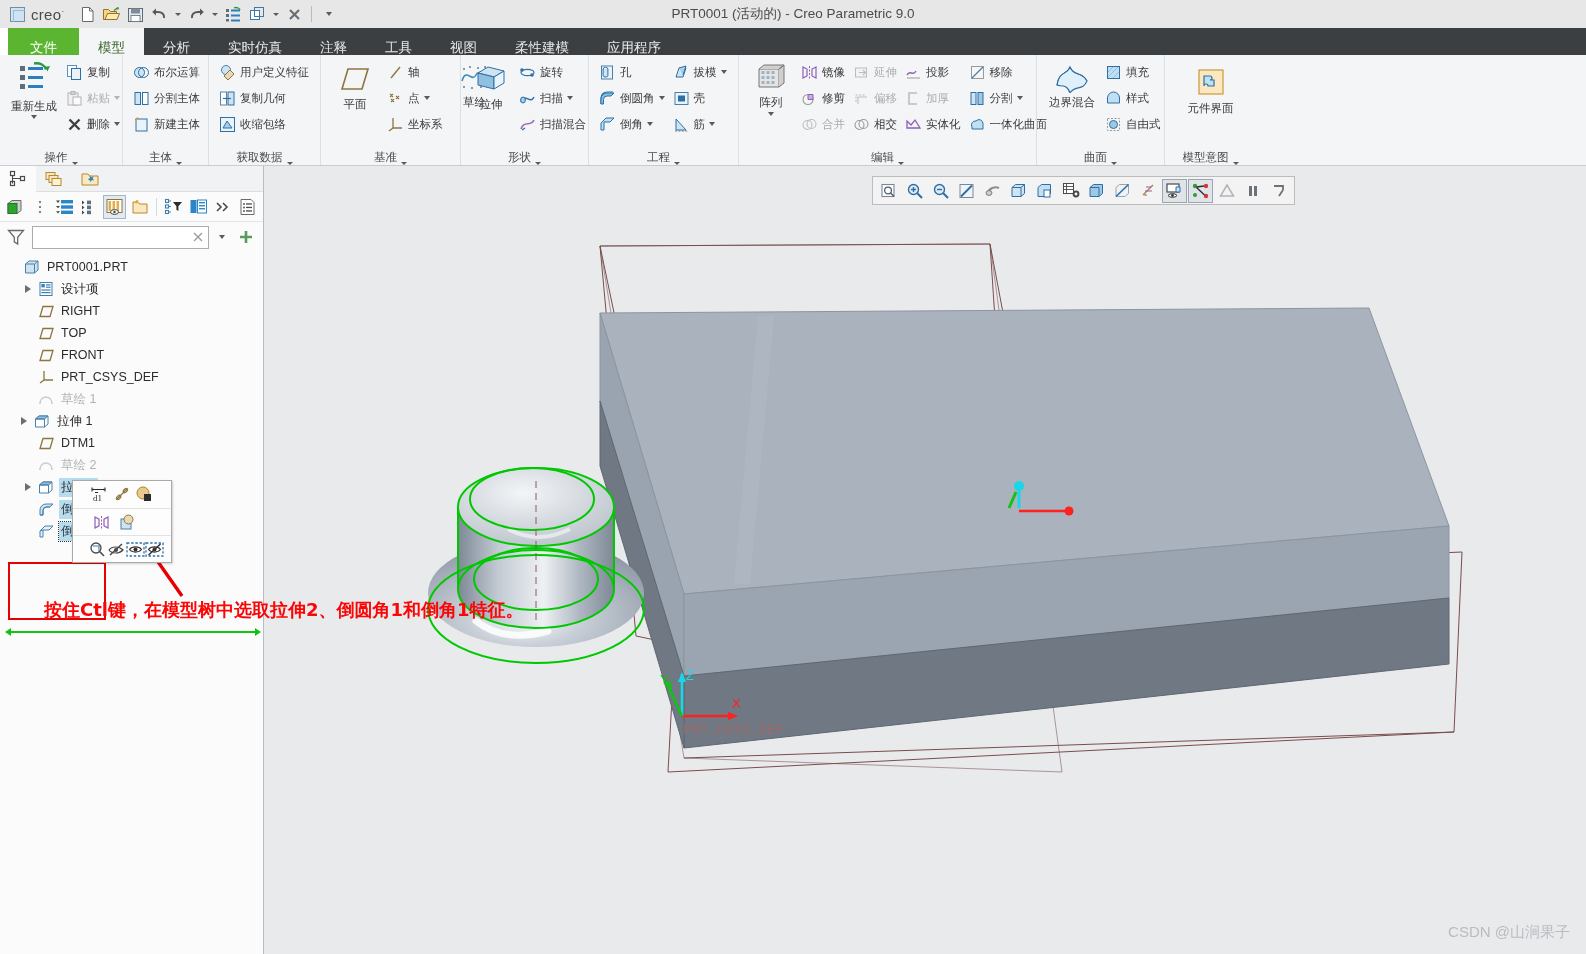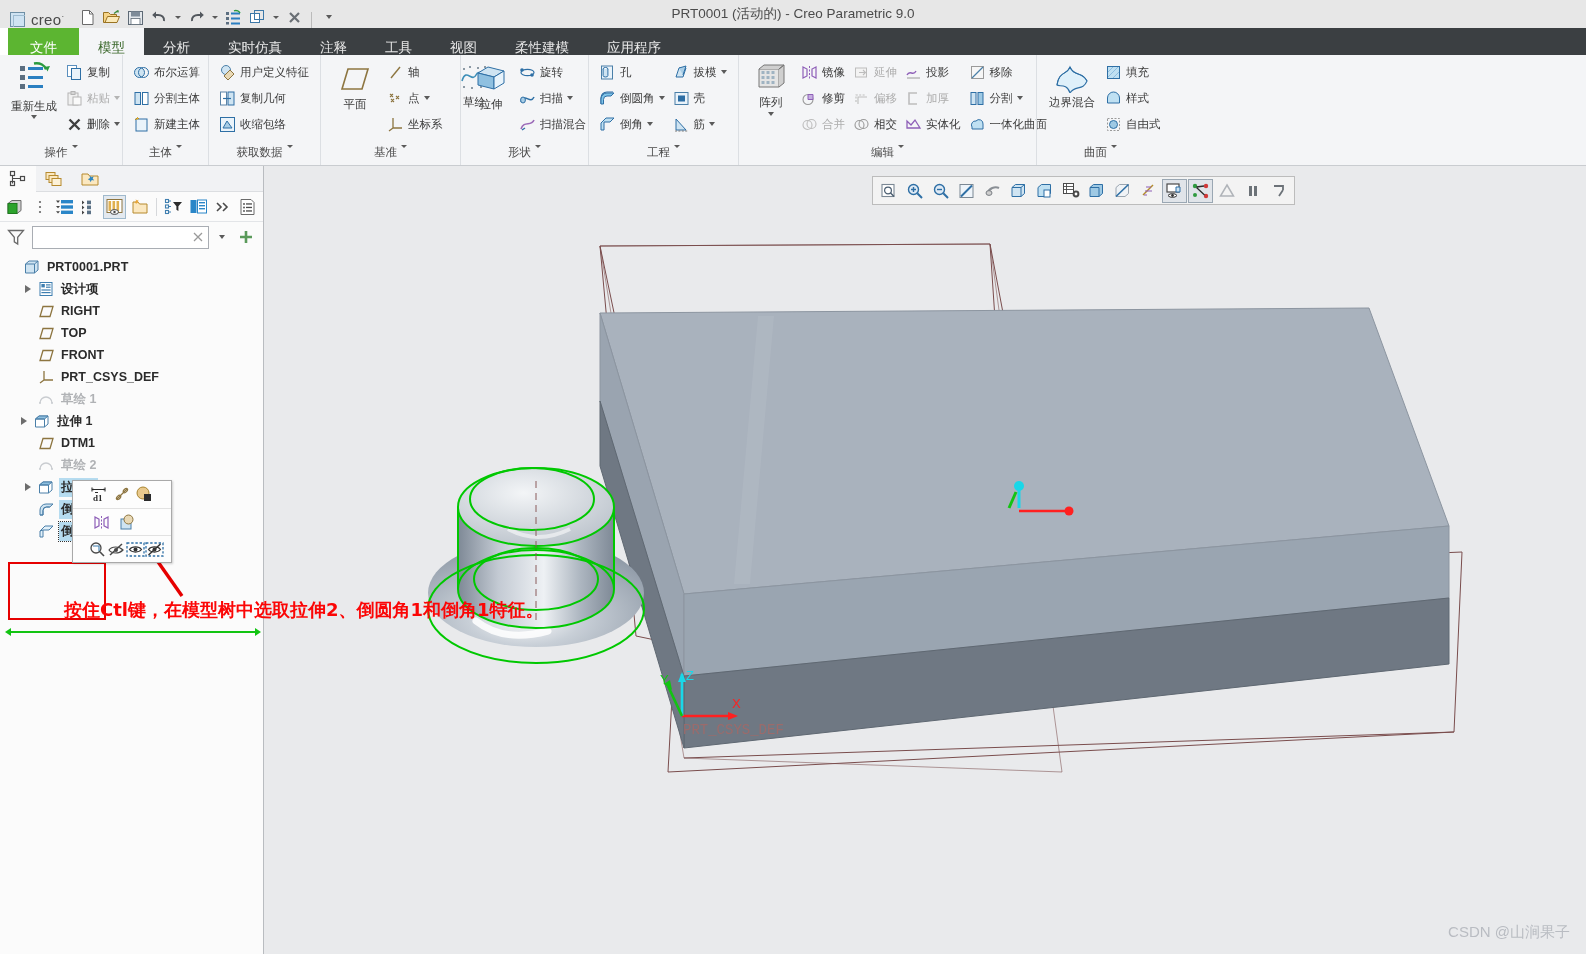--- a/index.html
+++ b/index.html
@@ -11,21 +11,21 @@
     background: #ffffff;
   }
   #app { position: relative; width: 1586px; height: 954px; }
 
   
   .titlebar {
     position: absolute; left: 0; top: 0; width: 1586px; height: 28px;
     background: #e7e7e7;
     display: flex; align-items: center;
   }
-  .qat { display: flex; align-items: flex-end; height: 28px; padding-left: 6px; gap: 2px; }
+  .qat { display: flex; align-items: center; height: 28px; padding-left: 6px; gap: 2px; }
   .creo-logo { display: flex; align-items: center; gap: 6px; padding: 0 10px 0 4px; }
   .creo-cube {
     width: 15px; height: 15px; background: #cfe3f2;
     border: 1px solid #6e8fa5; position: relative;
   }
   .creo-cube:after {
     content:''; position:absolute; left:2px; top:2px; width:11px; height:11px;
     border-left:1px solid #9dbbd0; border-top:1px solid #9dbbd0;
   }
   .creo-word { font-size: 15px; color: #4a4a4a; letter-spacing: .3px; }
@@ -58,21 +58,21 @@
   .ribbon {
     position: absolute; left: 0; top: 55px; width: 1586px; height: 111px;
     background: #f4f5f7; border-bottom: 1px solid #c9ccd0;
     display: flex; align-items: stretch;
   }
   .rgroup { display: flex; flex-direction: column; position: relative; padding: 0 2px; }
   .rgroup + .rgroup { border-left: 1px solid #dcdfe3; }
   .rgroup-body { flex: 1; display: flex; align-items: flex-start; padding: 4px 4px 0 4px; }
   .rgroup-label {
     height: 20px; font-size: 11.5px; color: #4a4a4a;
-    display: flex; align-items: flex-start; justify-content: center; gap: 4px;
+    display: flex; align-items: flex-end; justify-content: center; gap: 4px;
   }
   .caret-dn { width:0;height:0;border-left:3.5px solid transparent;border-right:3.5px solid transparent;border-top:4px solid #5a5a5a; display:inline-block; }
   .caret-dn.sm { border-left-width:3px;border-right-width:3px;border-top-width:3.5px; }
   .caret-dn.dis { border-top-color:#b4b4b4; }
 
   .col { display: flex; flex-direction: column; }
   .bigbtn {
     display: flex; flex-direction: column; align-items: center; justify-content: flex-start;
     width: 56px; padding-top: 2px; cursor: default;
   }
@@ -98,21 +98,21 @@
   }
   .tb-btn { width: 24px; height: 24px; display:flex;align-items:center;justify-content:center; cursor:default; border:1px solid transparent;}
   .tb-btn.pressed { border-color:#9fb9cc; background:#e3e9ef; }
   .tb-sep { width:1px;height:18px;background:#d6d8db;margin:0 3px;}
   .filterbar { height: 30px; display:flex; align-items:center; gap:4px; padding: 2px 6px 2px 4px; }
   .filter-input {
     flex:1; height: 23px; border: 1px solid #a9adb3; background:#fff;
     display:flex; align-items:center; padding: 0 4px; font-size: 12px; color:#333;
   }
   .filter-input .txt { flex:1; }
-  .tree { padding-top: 4px; font-size: 12.5px; color: #2b2b2b; position: relative; font-weight: bold; }
+  .tree { padding-top: 4px; font-size: 12.5px; color: #2b2b2b; position: relative; }
   .trow { height: 22px; display:flex; align-items:center; cursor: default; white-space: nowrap; }
   .texp { width: 16px; display:flex;align-items:center;justify-content:center; }
   .tri { width:0;height:0;border-top:4.5px solid transparent;border-bottom:4.5px solid transparent;border-left:6px solid #6d6d6d; }
   .ticon { width: 20px; display:flex;align-items:center;justify-content:center; margin-right:3px; }
   .tlabel { padding: 1px 2px; }
   .tlabel.sel { background: #b6dcf0; }
   .tlabel.focus { outline: 1px dotted #333; }
   .tlabel.dim { color: #b0b2b5; }
 
   
@@ -768,20 +768,37 @@
             <span>自由式</span>
           </div>
         </div>
       </div>
       <div class="rgroup-label">
         <span>曲面</span>
           <span class="caret-dn sm"></span>
       </div>
     </div>
 
+    <div class="rgroup" style="width:92px">
+      <div class="rgroup-body" style="justify-content:center">
+        <div class="bigbtn" style="padding-top:8px;width:76px">
+          <span class="ico">
+            <svg width="34" height="32" viewBox="0 0 34 32">
+                <rect x="5" y="3" width="24" height="24" fill="#fbe8c0" stroke="#c99a3a" stroke-width="1.2"></rect>
+                <path d="M10 9h6a2 2 0 110 4h4v6h-6a2 2 0 10-4 0h-0z" fill="#bfe0f2" stroke="#2e6fa5" stroke-width="1.2"></path>
+              </svg>
+          </span>
+          <span class="lbl">元件界面</span>
+        </div>
+      </div>
+      <div class="rgroup-label">
+        <span>模型意图</span>
+          <span class="caret-dn sm"></span>
+      </div>
+    </div>
   </div>
 
   <div class="nav">
 
     <div class="nav-tabs">
       <div class="nav-tab active">
         <svg width="18" height="18" viewBox="0 0 18 18">
             <rect x="1.5" y="1.5" width="4" height="4" fill="none" stroke="#4a4a4a" stroke-width="1.2"></rect>
             <rect x="11.5" y="6.5" width="4" height="4" fill="none" stroke="#4a4a4a" stroke-width="1.2"></rect>
             <rect x="1.5" y="11.5" width="4" height="4" fill="none" stroke="#4a4a4a" stroke-width="1.2"></rect>
@@ -1160,21 +1177,21 @@
           </div>
         </div>
       </div>
     </div>
   </div>
 
   <svg style="position:absolute;left:100px;top:500px;width:90px;height:110px;z-index:16" viewBox="0 0 90 110">
     <path d="M82 96 L30 22" stroke="#e60000" stroke-width="3.4" fill="none"></path>
     <path d="M18 8 L36 30 L22 34 Z" fill="#e60000"></path>
   </svg>
-  <div class="annot" style="left:64px; top:598px;">按住Ctl键，在模型树中选取拉伸2、倒圆角1和倒角1特征。</div>
+  <div class="annot" style="left:44px; top:598px;">按住Ctl键，在模型树中选取拉伸2、倒圆角1和倒角1特征。</div>
 
   <div class="gfx">
 
     <svg width="1322" height="788" viewBox="0 0 1322 788">
 
       <g stroke="#7a4d4d" stroke-width="1" fill="none">
         <path d="M336 80 L420 480 M336 80 L372 470"></path>
         <path d="M420 480 L372 470"></path>
         <path d="M726 78 L800 470 M726 78 L752 468"></path>
         <path d="M800 470 L752 468"></path>

